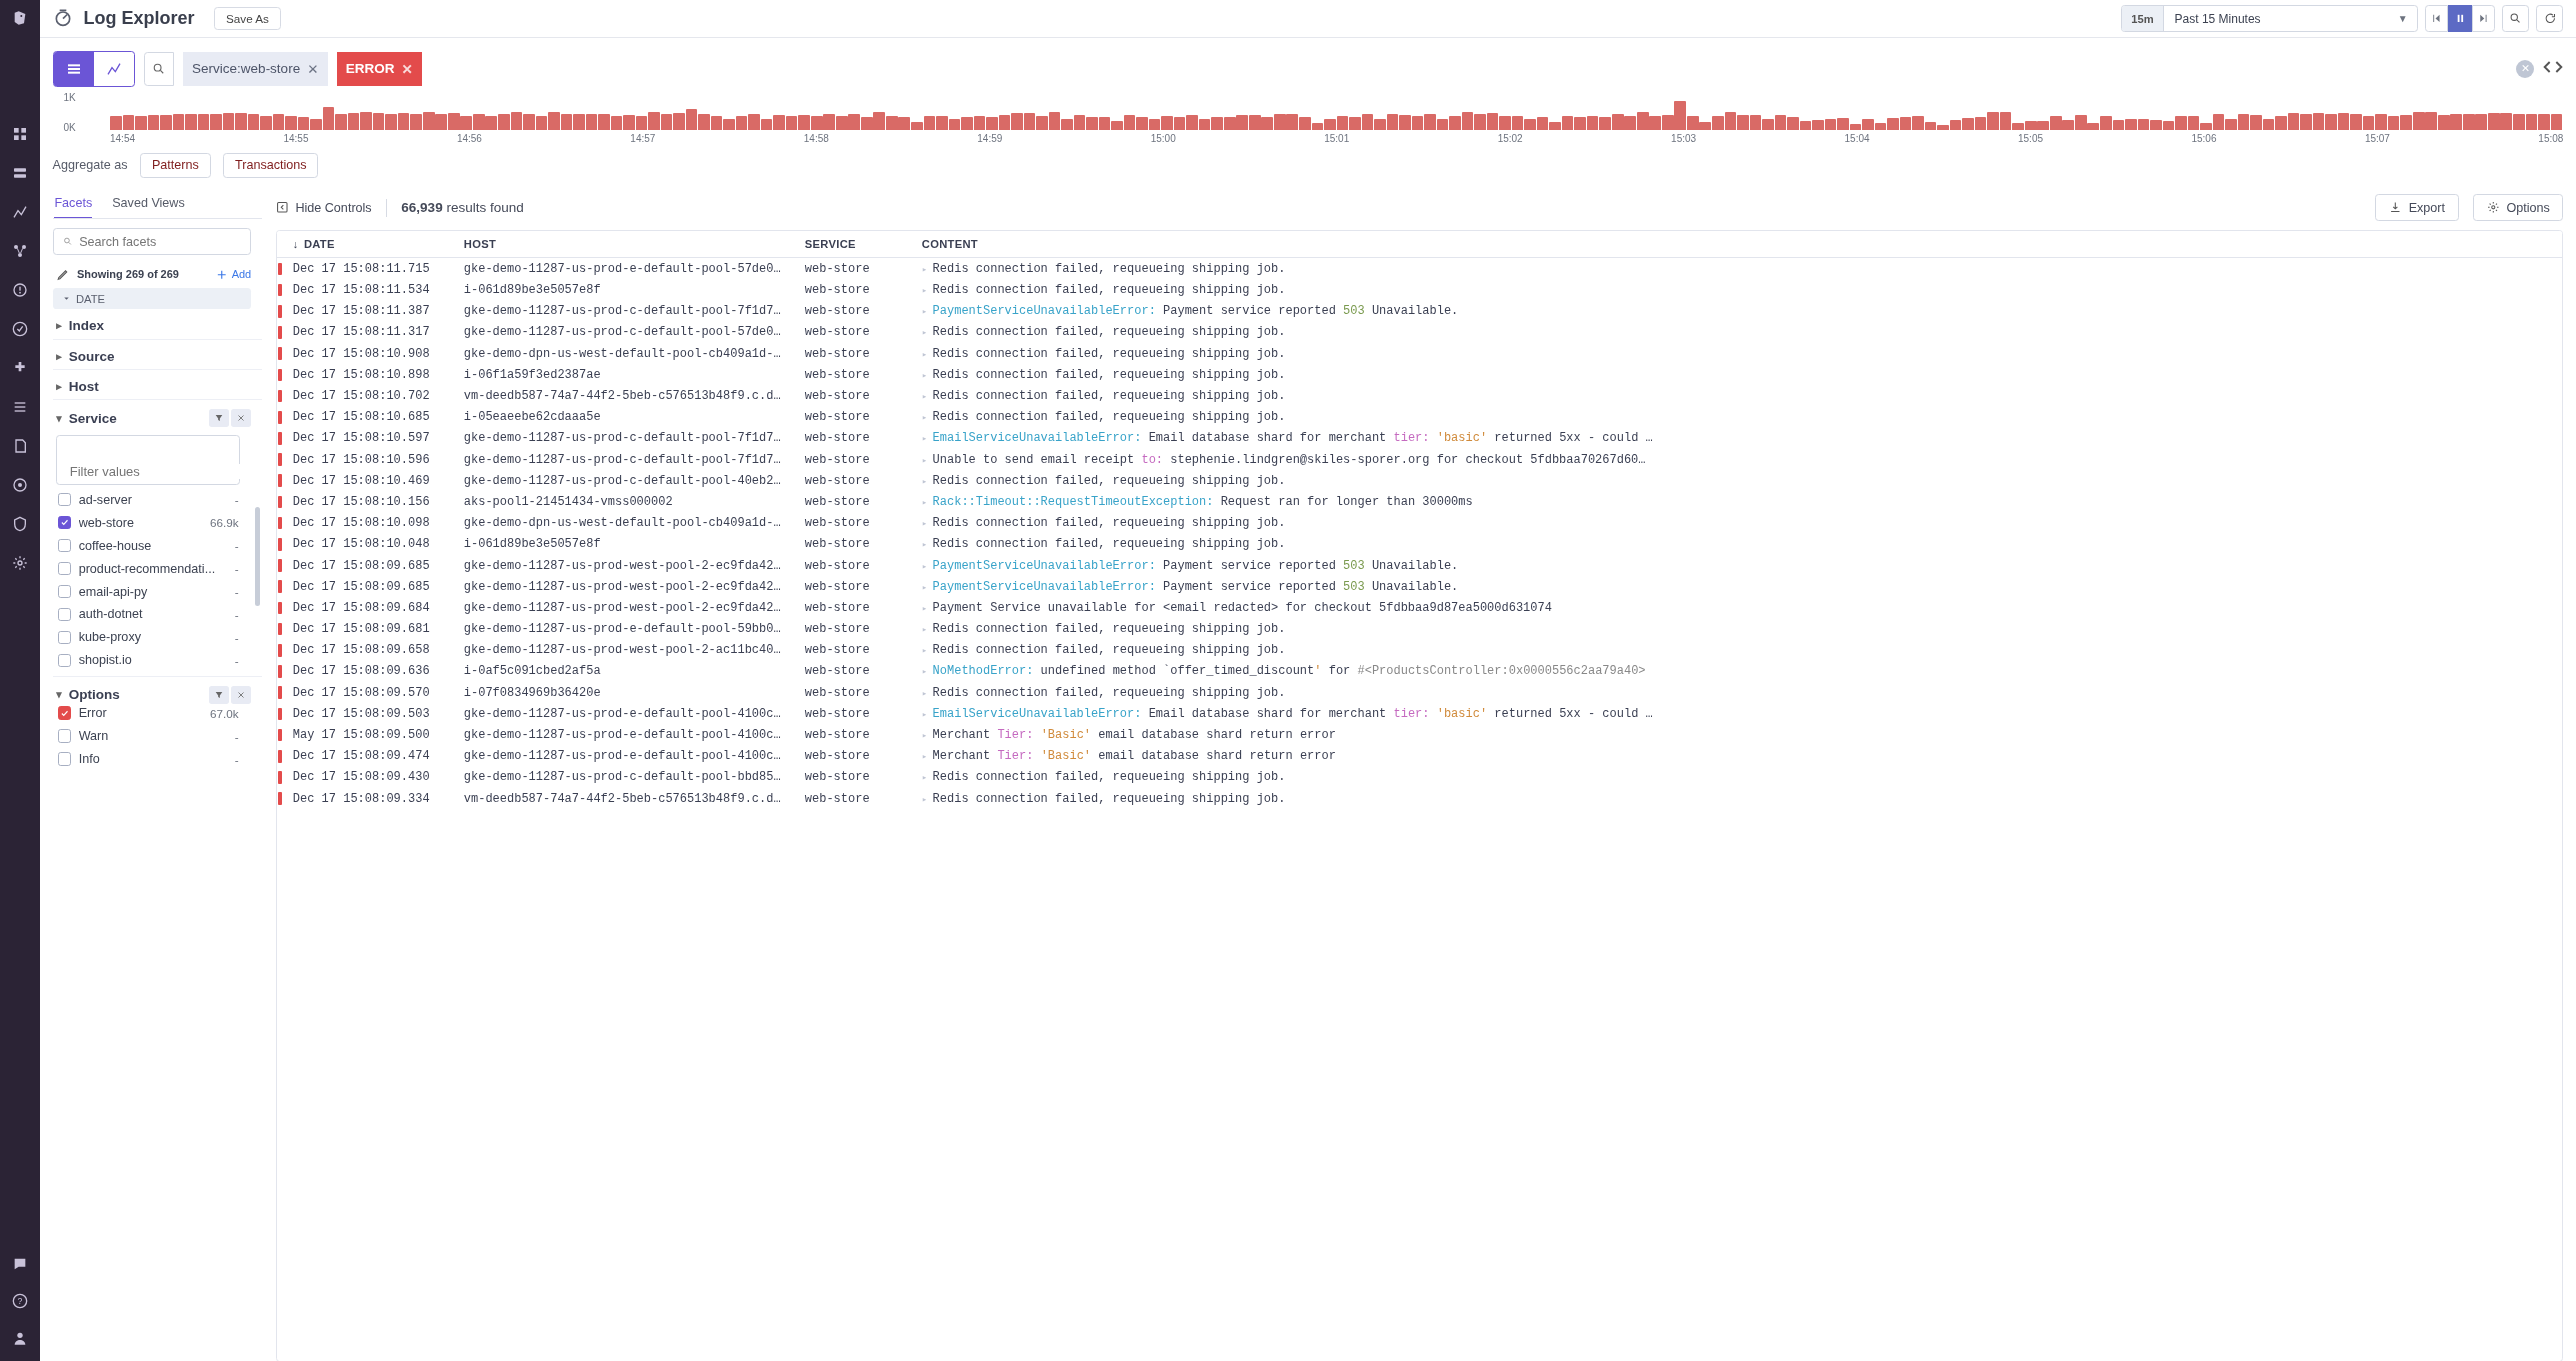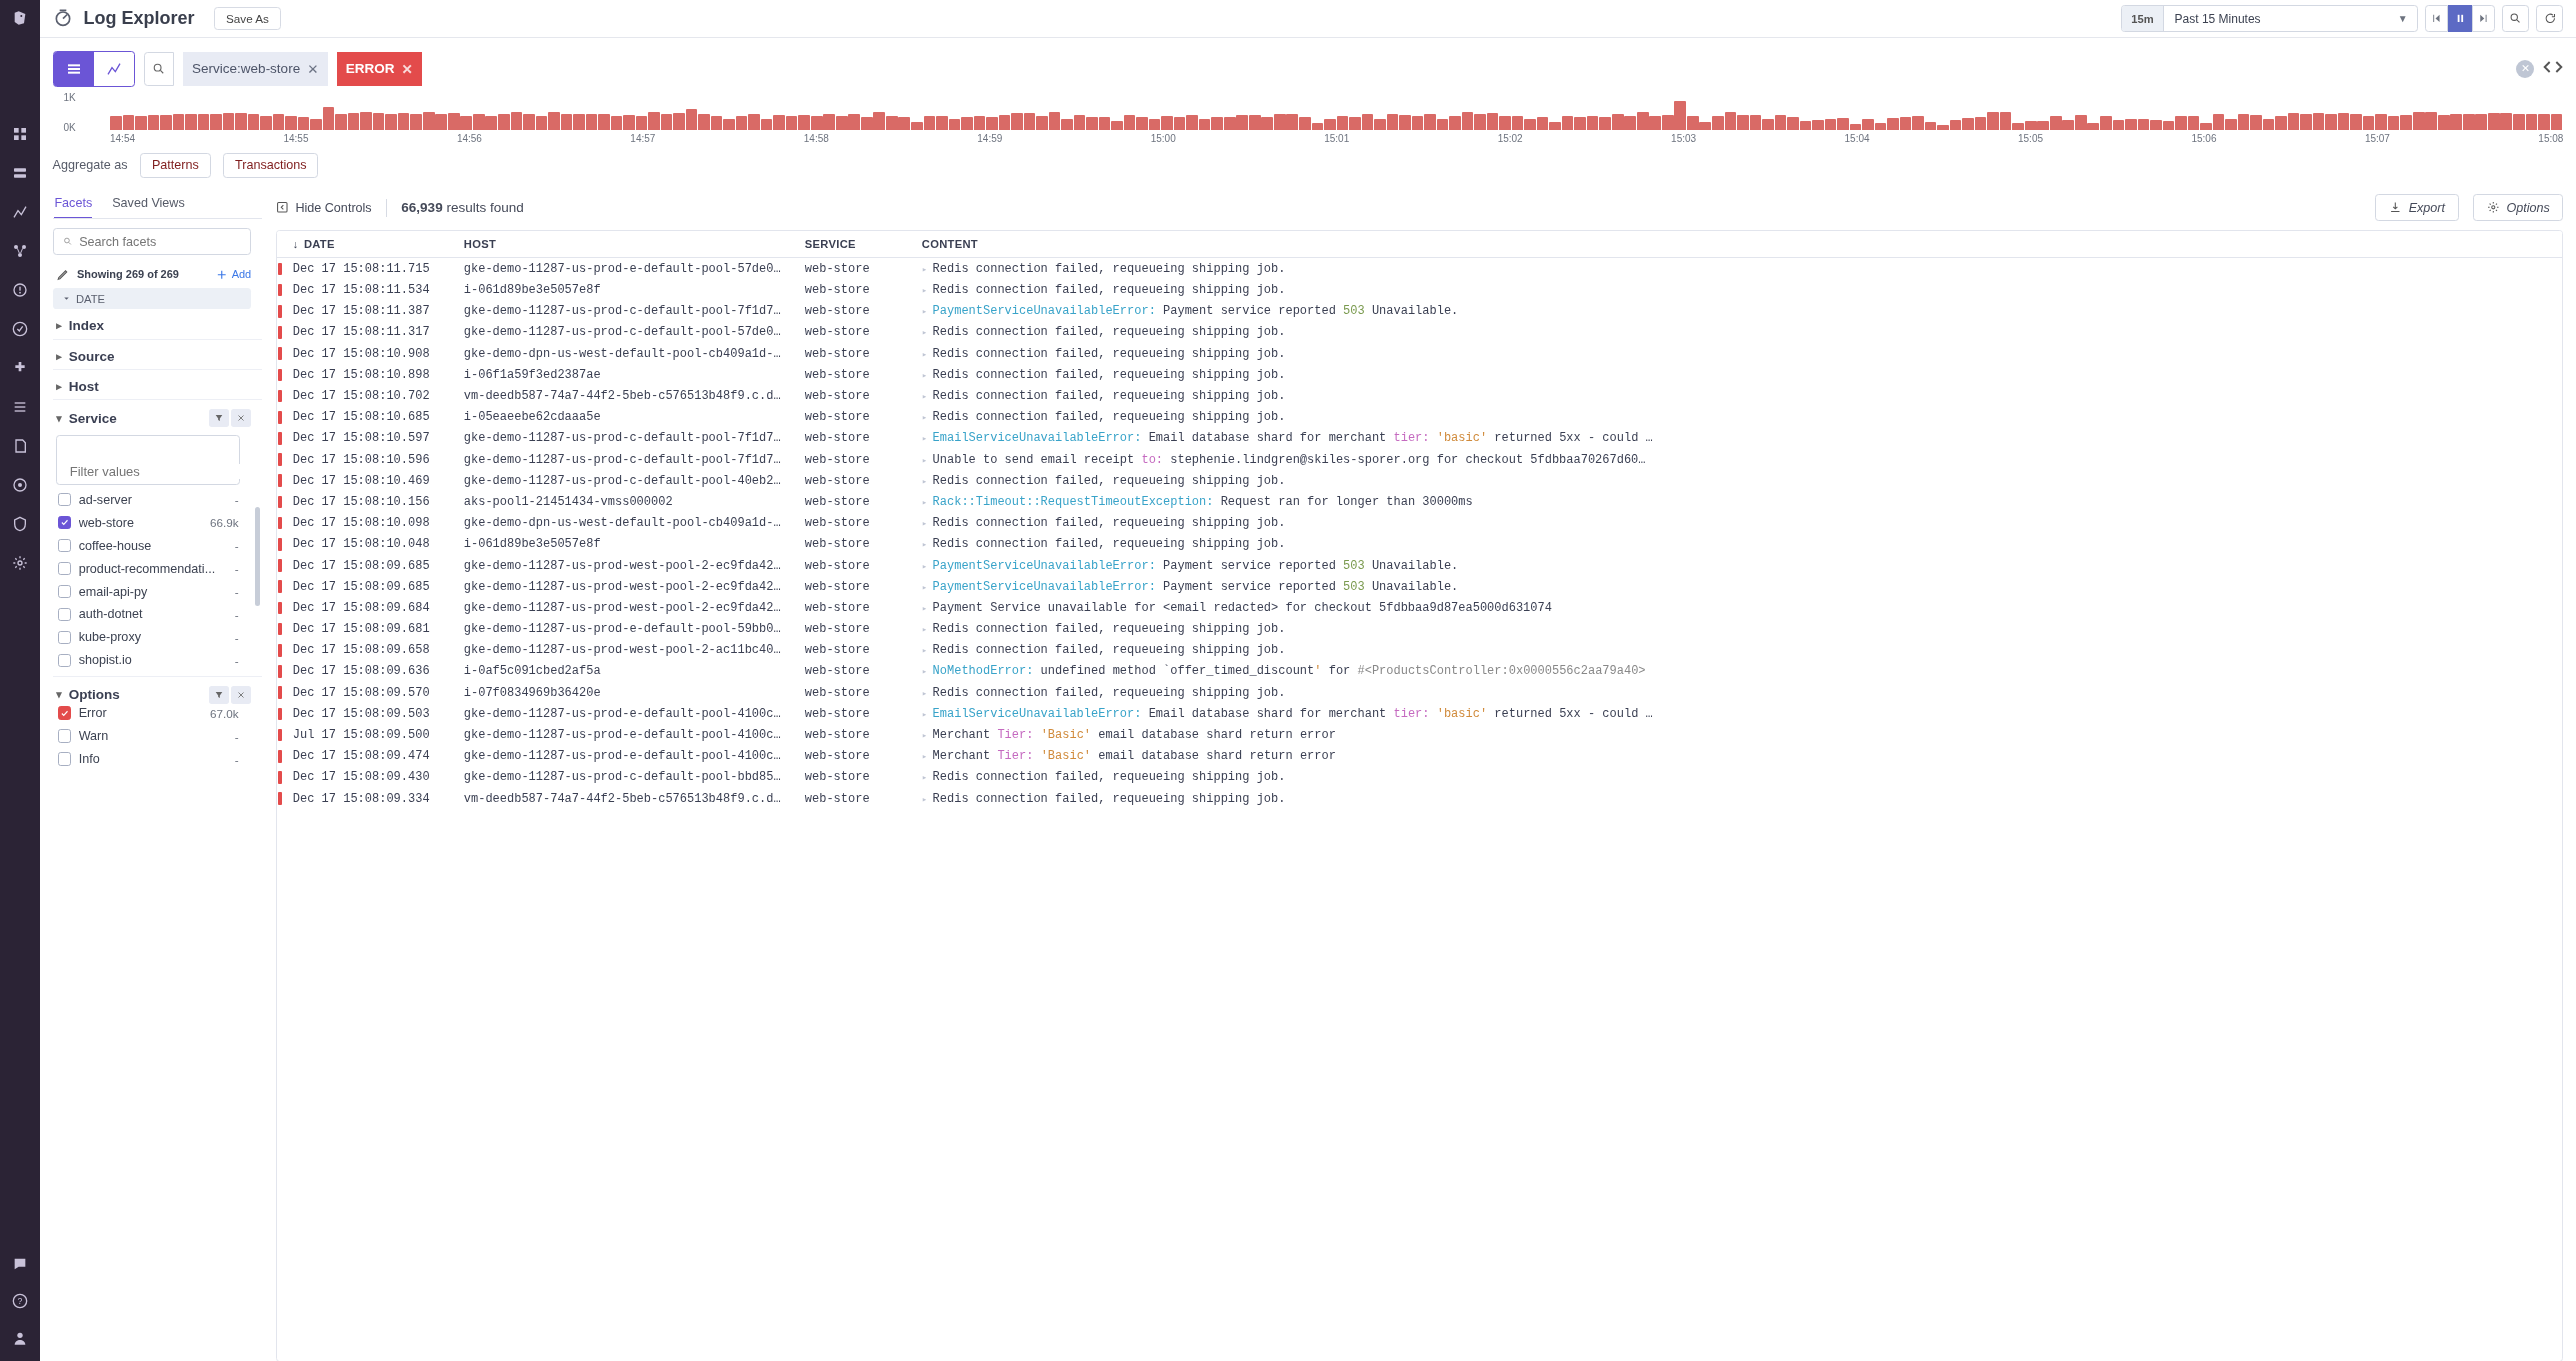--- a/index.html
+++ b/index.html
@@ -106,21 +106,21 @@
 
   
   .tablecol{ flex:1; min-width:0; display:flex; flex-direction:column; padding-left:12.6px;}
   .tcontrols{ display:flex; align-items:center; gap:14.4px; padding:5.4px 12.6px 9px 0;}
   .hidectrl{ display:flex; align-items:center; gap:7.2px; font-size:12.6px; color:#454a59;}
   .hidectrl svg{width:12.6px;height:12.6px;stroke:#555;fill:none;stroke-width:2;}
   .vdiv{width:0.9px;height:18px;background:#d7dbe4;}
   .rescount{ font-size:13.5px; color:#454a59;}
   .rescount b{font-weight:600;}
   .tcontrols .spacer{flex:1;}
-  .optbtn{ border:0.9px solid #d3d8e2; border-radius:3.6px; padding:5.4px 12.6px; font-size:12.6px; display:flex; align-items:center; gap:7.2px; color:#454a59;font-style:italic;}
+  .optbtn{ border:0.9px solid #d3d8e2; border-radius:3.6px; padding:5.4px 12.6px; font-size:12.6px; display:flex; align-items:center; gap:7.2px; color:#454a59;}
   .optbtn svg{width:12.6px;height:12.6px;fill:none;stroke:#555;stroke-width:2;}
 
   
   .logtable{ flex:1; overflow:auto; border:0.9px solid #e2e5ed; border-radius:3.6px; margin-right:12.6px;}
   table{ width:100%; border-collapse:collapse; table-layout:fixed;}
   thead th{ text-align:left; font-size:11.2px; font-weight:700; color:#3a3f52; padding:7.2px 9px; border-bottom:0.9px solid #e2e5ed; background:#fff; position:sticky; top:0;letter-spacing:0.3px;}
   th.date{width:171px;}
   th.bar{width:7.2px;padding:0;}
   th.host{width:341px;}
   th.service{width:117px;}
@@ -935,21 +935,21 @@
                 </td>
                 <td>Dec 17 15:08:09.503</td>
                 <td>gke-demo-11287-us-prod-e-default-pool-4100c160-i…</td>
                 <td>web-store</td>
                 <td class="content"><span class="chev">▸</span><span class="tok-class">EmailServiceUnavailableError:</span><span> Email database shard for merchant </span><span class="tok-key">tier:</span><span> </span><span class="tok-str">'basic'</span><span> returned 5xx - could …</span></td>
               </tr>
               <tr>
                 <td class="barcell">
                   <div class="errbar"></div>
                 </td>
-                <td>Jul 17 15:08:09.500</td>
+                <td>May 17 15:08:09.500</td>
                 <td>gke-demo-11287-us-prod-e-default-pool-4100c160-u…</td>
                 <td>web-store</td>
                 <td class="content"><span class="chev">▸</span><span>Merchant </span><span class="tok-key">Tier:</span><span> </span><span class="tok-str">'Basic'</span><span> email database shard return error</span></td>
               </tr>
               <tr>
                 <td class="barcell">
                   <div class="errbar"></div>
                 </td>
                 <td>Dec 17 15:08:09.474</td>
                 <td>gke-demo-11287-us-prod-e-default-pool-4100c160-u…</td>

